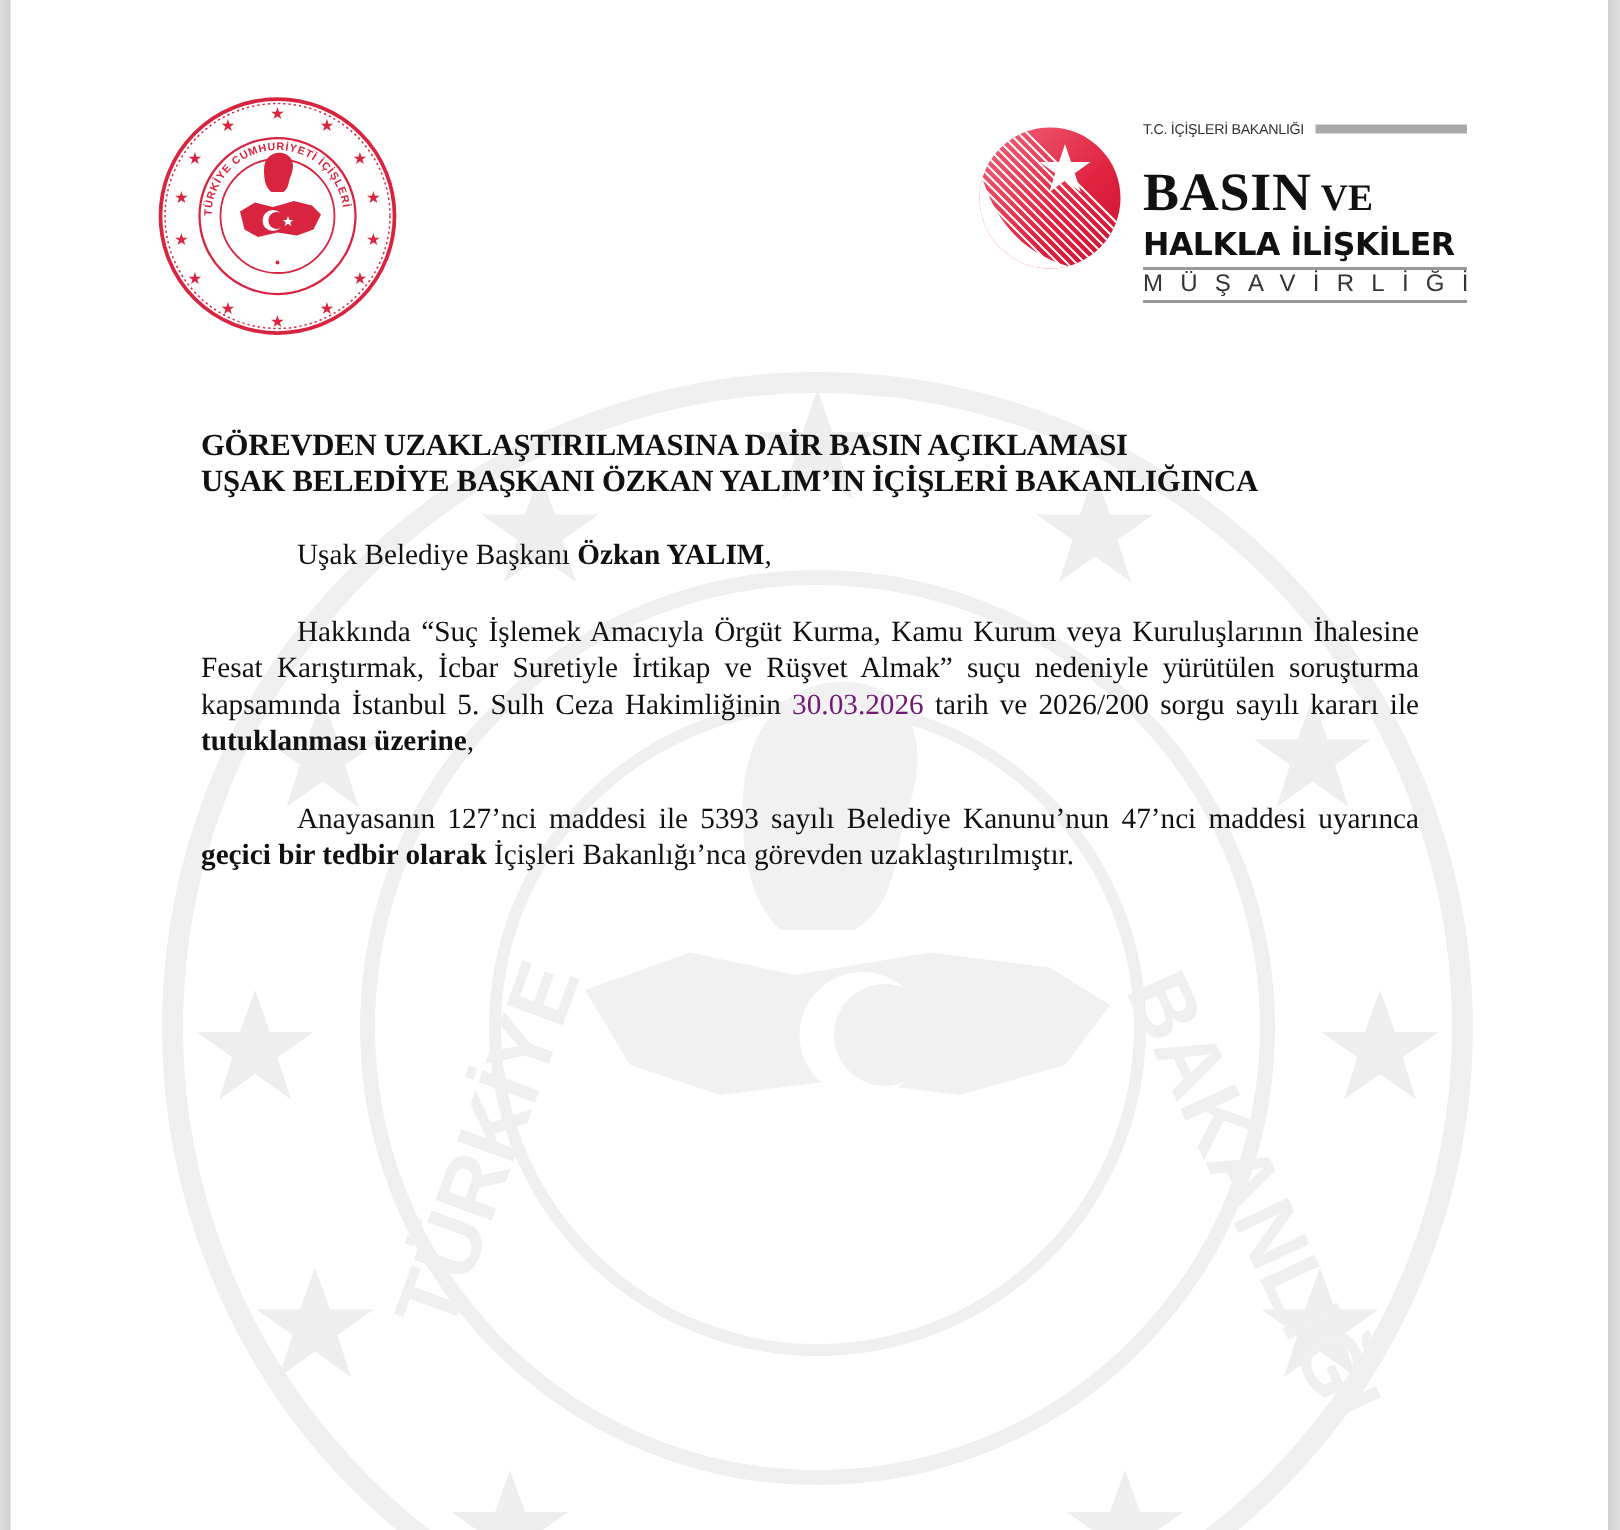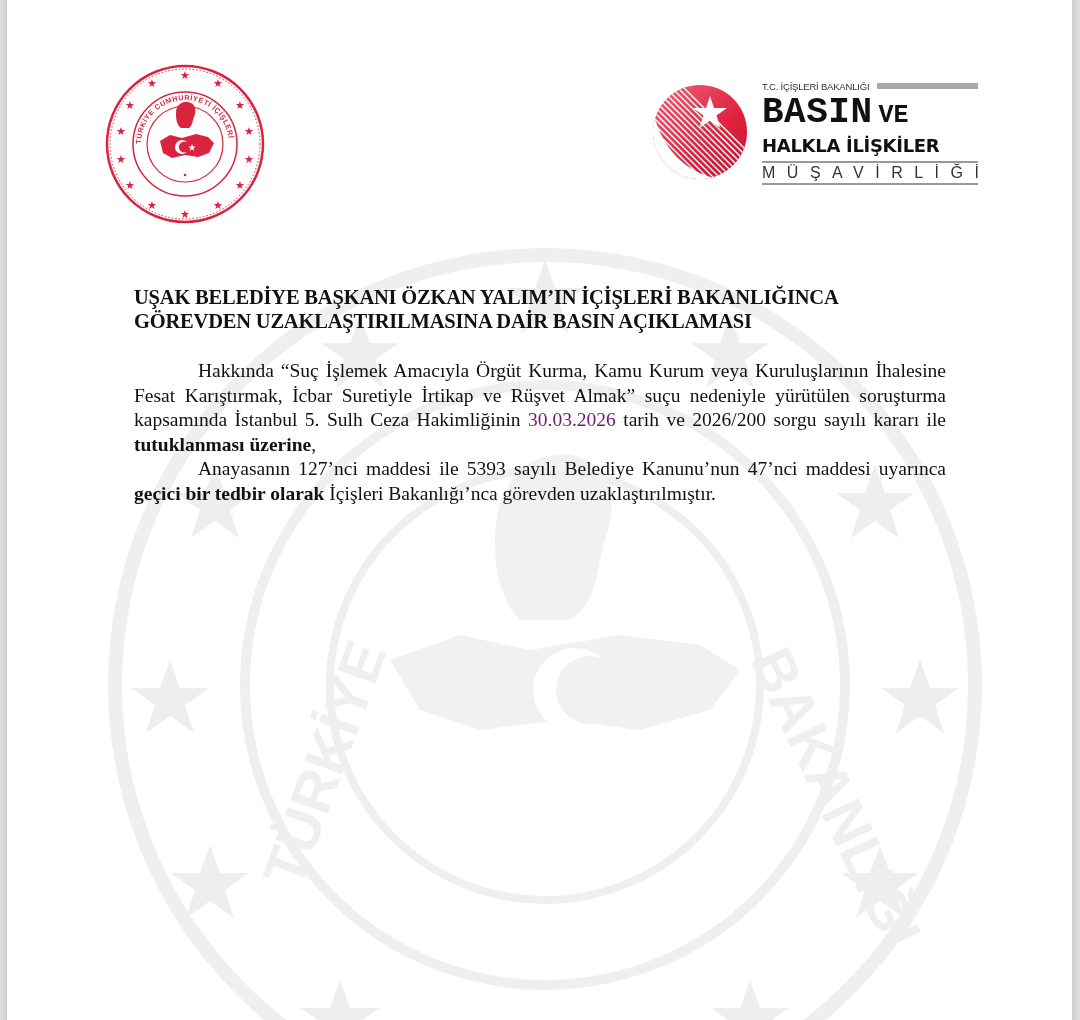--- a/index.html
+++ b/index.html
@@ -12,34 +12,34 @@
     .watermark { position: absolute; left: 100px; top: 240px; width: 890px; height: 890px; pointer-events: none; opacity: 1; }
 
     .seal { position: absolute; left: 104px; top: 63px; width: 162px; height: 162px; }
 
     .bh-logo { position: absolute; left: 648px; top: 80px; width: 330px; height: 110px; }
     .bh-globe { position: absolute; left: 0; top: 2px; width: 100px; height: 100px; }
     .bh-text { position: absolute; left: 114px; top: 0; width: 216px; }
     .bh-top { display: flex; align-items: center; gap: 8px; height: 12px; }
     .bh-top span { font-family: "Liberation Sans", sans-serif; font-size: 9.5px; color: #333; letter-spacing: -0.2px; white-space: nowrap; }
     .bh-top .bar { flex: 1; height: 6px; background: #a9a9a9; }
-    .bh-basin { font-family: Liberation Mono, monospace; font-weight: bold; font-size: 36px; line-height: 38px; color: #111; letter-spacing: 0.5px; margin-top: 2px; white-space: nowrap; }
+    .bh-basin { font-family: Liberation Serif, serif; font-weight: bold; font-size: 36px; line-height: 38px; color: #111; letter-spacing: 0.5px; margin-top: 17px; white-space: nowrap; }
     .bh-basin .ve { font-size: 25px; letter-spacing: 0; margin-left: 6px; }
-    .bh-halkla { font-family: "DejaVu Sans", sans-serif; font-weight: bold; font-size: 18px; line-height: 22px; color: #111; white-space: nowrap; letter-spacing: -0.3px; }
+    .bh-halkla { font-family: "DejaVu Sans", sans-serif; font-weight: bold; font-size: 21px; line-height: 22px; color: #111; white-space: nowrap; letter-spacing: -0.3px; }
     .bh-line { height: 2px; background: #999; margin-top: 4px; }
     .bh-mus { font-family: "Liberation Sans", sans-serif; font-size: 16px; letter-spacing: 11.5px; color: #333; margin-top: 3px; white-space: nowrap; line-height: 14px; }
     .bh-line2 { height: 2px; background: #999; margin-top: 3px; }
 
     .doc { position: absolute; left: 134px; top: 285px; width: 812px; }
     .title { font-family: "Liberation Serif", serif; font-weight: bold; font-size: 20.5px; line-height: 24px; color: #111; letter-spacing: -0.2px; }
     .para { font-family: "Liberation Serif", serif; font-size: 19.5px; line-height: 24.5px; color: #111; text-align: justify; }
     .para.indent { text-indent: 64px; }
     .salut { margin-top: 26px; padding-left: 64px; }
     .p1 { margin-top: 26px; }
-    .p2 { }
+    .p2 { margin-top: 27px; }
     .p3 { margin-top: 26px; }
     .bold { font-weight: bold; }
     .red { color: #701a75; }
   </style>
 </head>
 <body>
 
 <div class="edge-left"></div>
 <div class="edge-right"></div>
 
@@ -154,22 +154,23 @@
     <div class="bh-basin"><span>BASIN</span><span class="ve">VE</span></div>
     <div class="bh-halkla">HALKLA İLİŞKİLER</div>
     <div class="bh-line"></div>
     <div class="bh-mus">MÜŞAVİRLİĞİ</div>
     <div class="bh-line2"></div>
   </div>
 </div>
 
 <div class="doc">
   <div class="title">
+    <div>GÖREVDEN UZAKLAŞTIRILMASINA DAİR BASIN AÇIKLAMASI</div>
     <div>UŞAK BELEDİYE BAŞKANI ÖZKAN YALIM’IN İÇİŞLERİ BAKANLIĞINCA</div>
-    <div>GÖREVDEN UZAKLAŞTIRILMASINA DAİR BASIN AÇIKLAMASI</div>
   </div>
 
+  <div class="para salut"><span>Uşak Belediye Başkanı </span><span class="bold">Özkan YALIM</span><span>,</span></div>
 
   <div class="para indent p1"><span>Hakkında “Suç İşlemek Amacıyla Örgüt Kurma, Kamu Kurum veya Kuruluşlarının İhalesine Fesat Karıştırmak, İcbar Suretiyle İrtikap ve Rüşvet Almak” suçu nedeniyle yürütülen soruşturma kapsamında İstanbul 5. Sulh Ceza Hakimliğinin </span><span class="red">30.03.2026</span><span> tarih ve 2026/200 sorgu sayılı kararı ile </span><span class="bold">tutuklanması üzerine</span><span>,</span></div>
 
   <div class="para indent p2"><span>Anayasanın 127’nci maddesi ile 5393 sayılı Belediye Kanunu’nun 47’nci maddesi uyarınca </span><span class="bold">geçici bir tedbir olarak</span><span> İçişleri Bakanlığı’nca görevden uzaklaştırılmıştır.</span></div>
 
 </div>
 
 </body></html>

